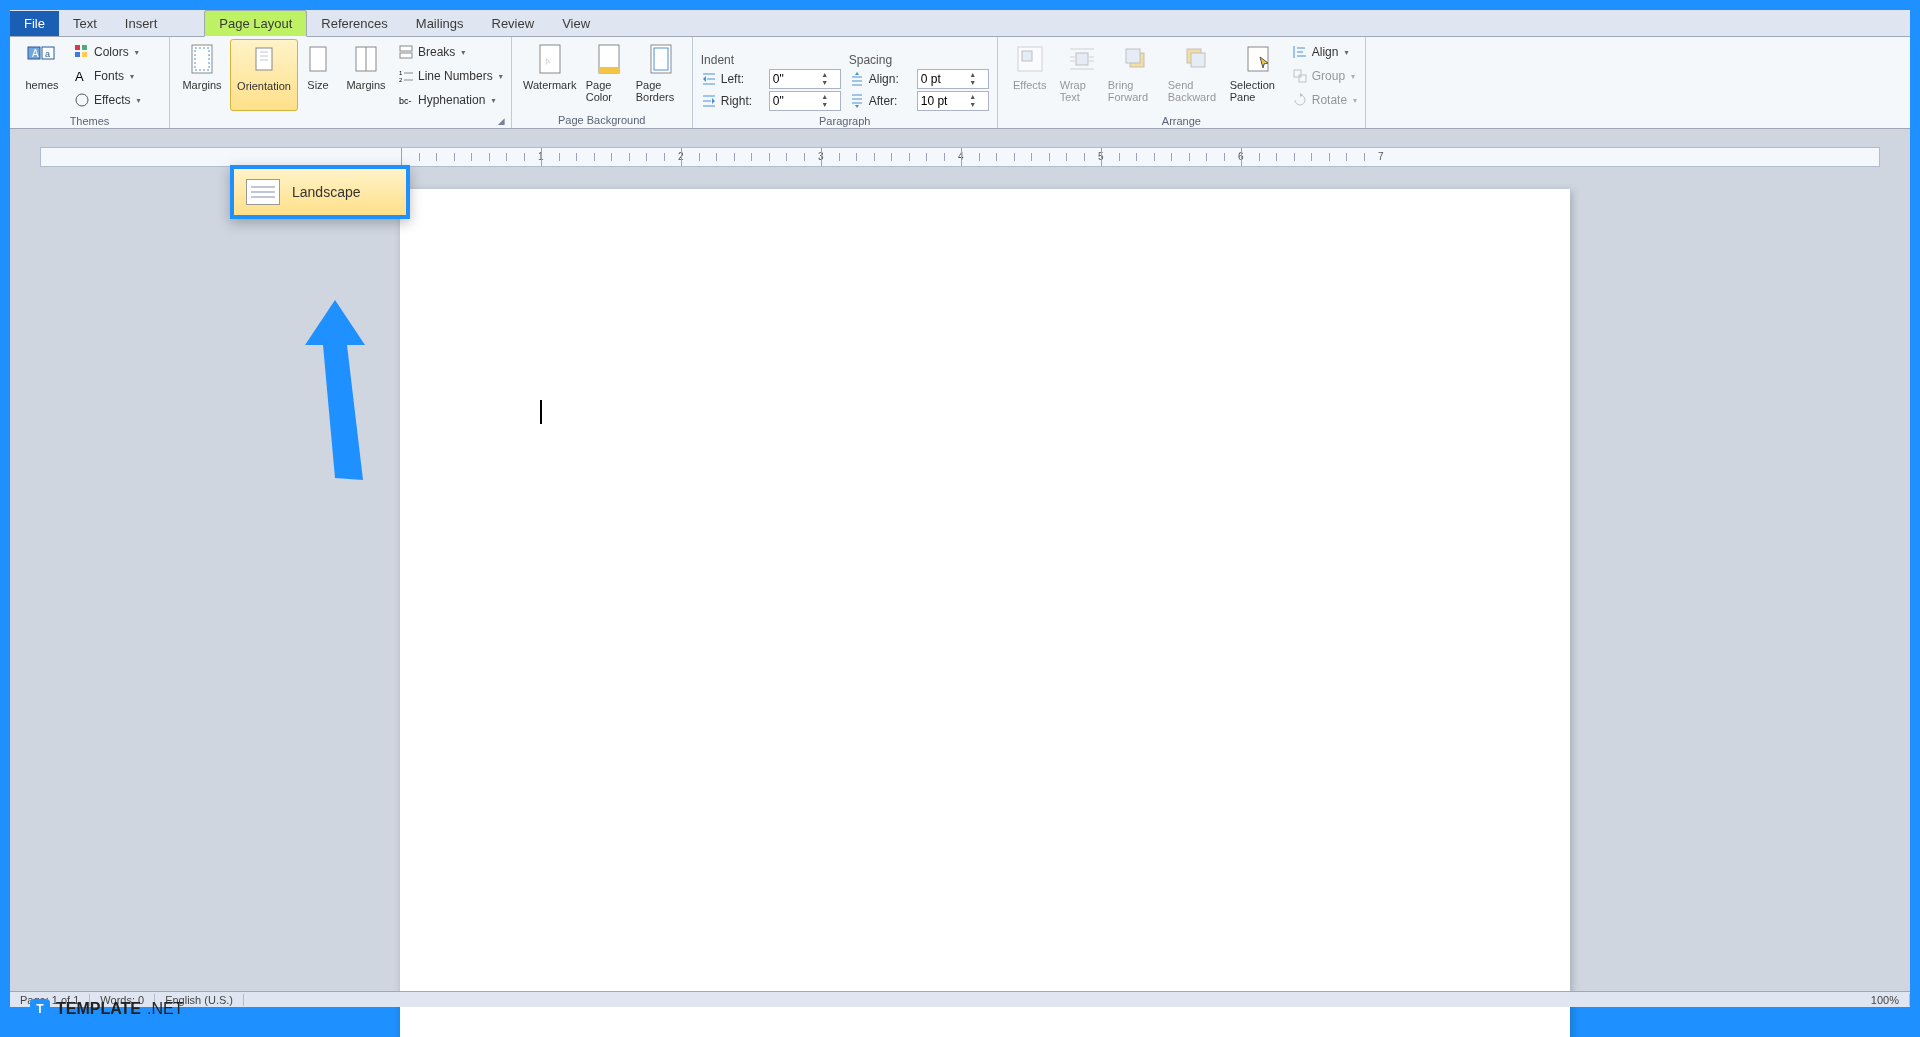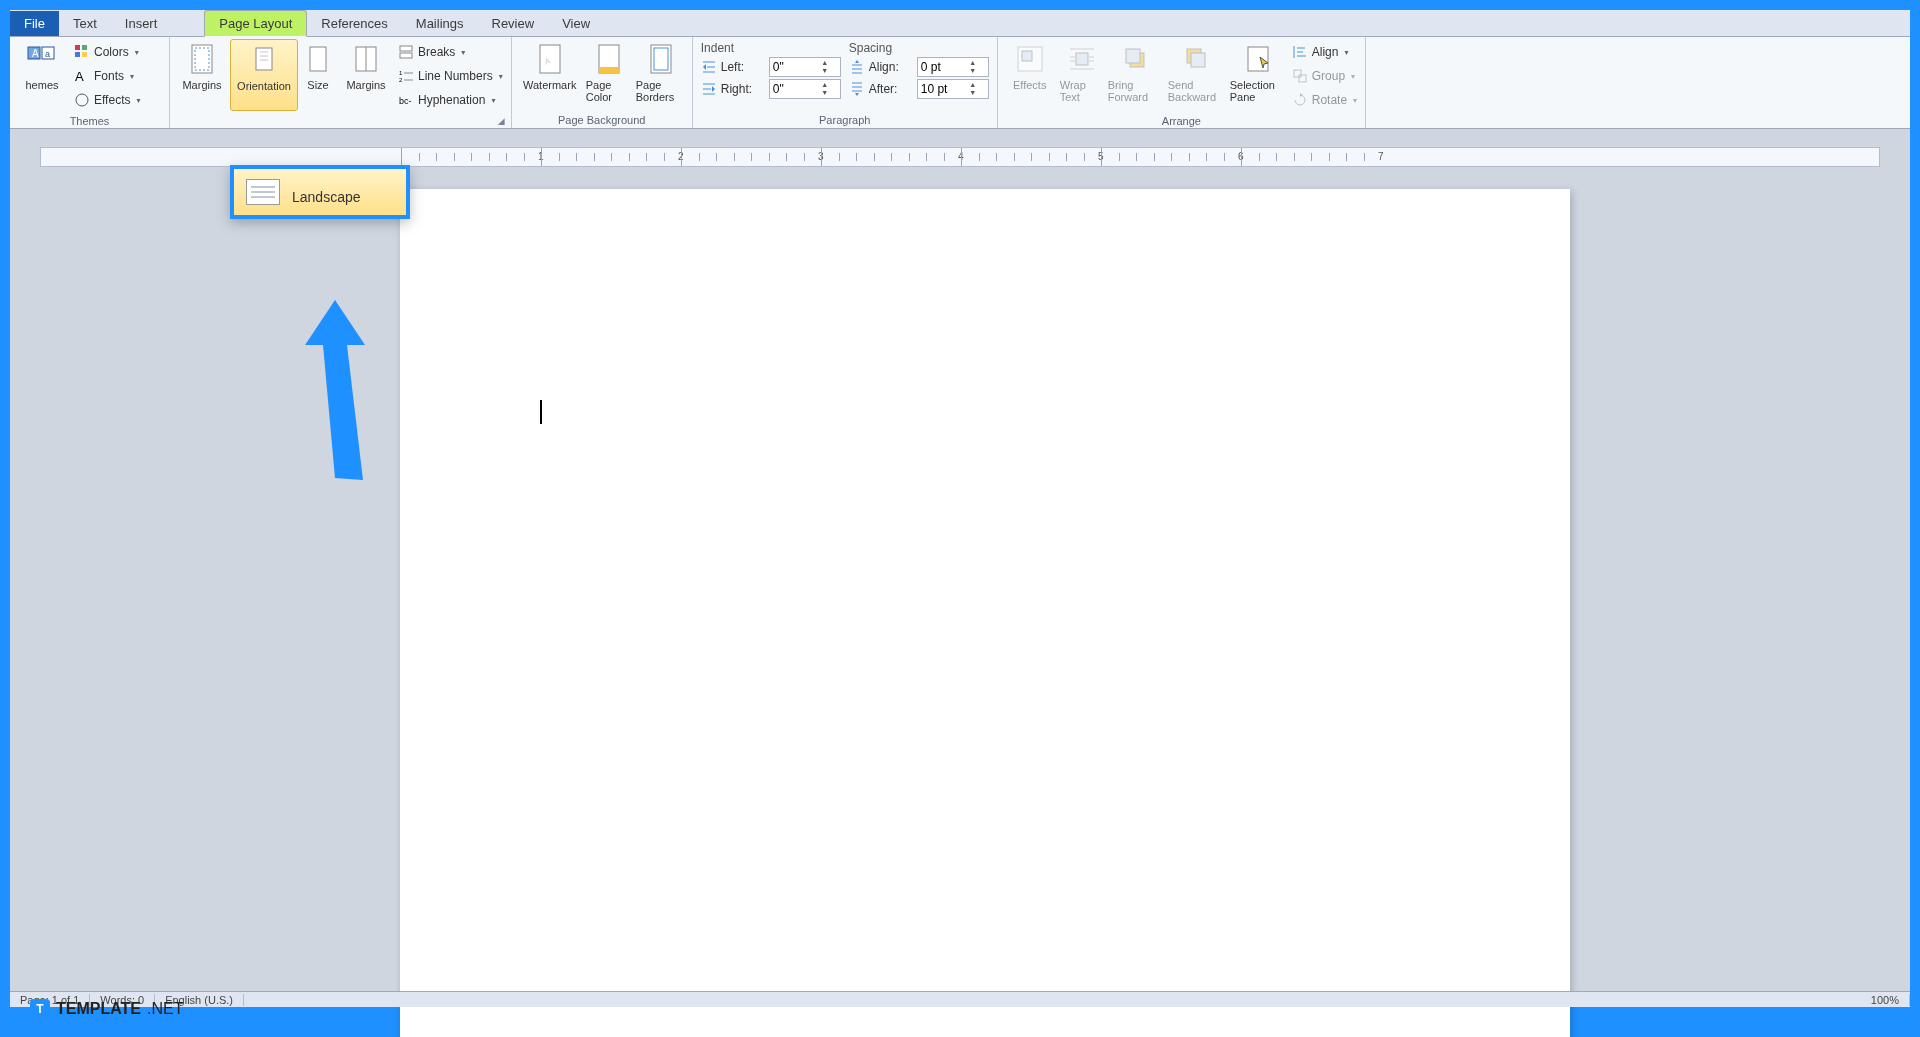--- a/index.html
+++ b/index.html
@@ -16,31 +16,31 @@
 .group-label { font-size: 11px; color: #5a6375; text-align: center; padding: 2px 0; position: relative; }
 .group-label .launcher { position: absolute; right: 2px; bottom: 2px; font-size: 9px; color: #7a829a; }
 .big-btn { display: flex; flex-direction: column; align-items: center; justify-content: flex-start; width: 56px; height: 72px; font-size: 11px; color: #333; padding: 2px 2px; cursor: pointer; border-radius: 3px; }
 .big-btn.wide { width: 68px; }
 .big-btn .icon { width: 32px; height: 32px; margin: 2px 0 4px; }
 .big-btn.active { background: linear-gradient(#fff3c8,#ffe08a); border: 1px solid #d8b238; }
 .small-btn-col { display: flex; flex-direction: column; gap: 2px; padding: 2px 0; }
 .small-btn { display: flex; align-items: center; gap: 4px; font-size: 12px; color: #333; height: 22px; padding: 0 4px; cursor: pointer; }
 .small-btn .drop { font-size: 8px; color: #666; margin-left: 2px; }
 .mini-icon { width: 16px; height: 16px; display: inline-block; }
-.indent-spacing { display: flex; flex-direction: column; gap: 2px; padding: 2px 4px; }
+.indent-spacing { display: flex; flex-direction: column; gap: 2px; padding: 2px 4px; margin-top: 12px; }
 .is-label { font-size: 12px; color: #555; }
 .is-row { display: flex; align-items: center; gap: 4px; }
 .is-row label { font-size: 12px; color: #333; width: 44px; }
 .spinner { display: flex; align-items: center; border: 1px solid #abb3c5; background: #fff; height: 20px; width: 72px; }
 .spinner input { border: none; width: 48px; font-size: 12px; padding: 0 3px; outline: none; }
 .spinner .spins { display: flex; flex-direction: column; width: 14px; }
 .spinner .spins span { font-size: 7px; line-height: 8px; text-align: center; color: #555; cursor: pointer; }
 .dropdown-orientation { position: absolute; left: 230px; top: 165px; width: 180px; background: #f5f8fb; border: 4px solid #1e90ff; box-shadow: 0 4px 12px rgba(0,0,0,.25); z-index: 50; }
 .dd-item { display: flex; align-items: center; gap: 12px; padding: 10px 12px; font-size: 14px; color: #333; cursor: pointer; }
-.dd-item.hovered { background: linear-gradient(#fff3c8,#ffe08a); align-items: flex-end; }
+.dd-item.hovered { background: linear-gradient(#fff3c8,#ffe08a); }
 .dd-icon { width: 28px; height: 32px; border: 1px solid #999; background: #fff; position: relative; }
 .dd-icon.landscape { width: 34px; height: 26px; }
 .dd-icon::after { content:""; position:absolute; left:4px; right:4px; top:6px; height:2px; background:#c0c6d4; box-shadow: 0 5px 0 #c0c6d4, 0 10px 0 #c0c6d4; }
 .doc-area { position: absolute; left: 0; right: 0; top: 137px; bottom: 16px; background: #cfd6e0; }
 .ruler-h { position: absolute; left: 30px; right: 30px; top: 0; height: 20px; background: #f4f7fb; border: 1px solid #b3bccd; font-size: 9px; }
 .ruler-h .tick { position: absolute; top: 0; height: 100%; border-left: 1px solid #9aa3b8; }
 .ruler-h .num { position: absolute; top: 3px; font-size: 10px; color: #555; }
 .page { position: absolute; left: 390px; top: 42px; width: 1170px; height: 1000px; background: #fff; box-shadow: 2px 2px 8px rgba(0,0,0,.2); }
 .cursor-caret { position: absolute; left: 530px; top: 390px; width: 2px; height: 24px; background: #000; }
 .arrow-annotation { position: absolute; left: 305px; top: 300px; width: 80px; height: 180px; z-index: 40; }

